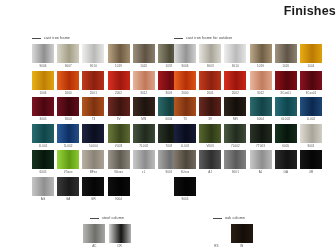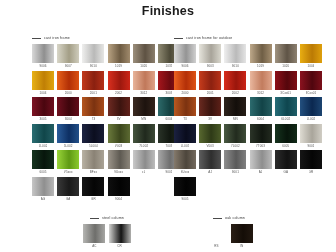--- a/index.html
+++ b/index.html
@@ -4,21 +4,21 @@
 <style>
   html,body{margin:0;padding:0;}
   body{
     width:336px;height:252px;
     background:#ffffff;
     font-family:"Liberation Sans", sans-serif;
     overflow:hidden;
     position:relative;
   }
   #page-title{
-    text-align:center;
+    text-align:right;
     font-size:12.5px;
     font-weight:bold;
     color:#1b1b1b;
     letter-spacing:.2px;
     margin:4px 0 0 0;
     line-height:14px;
   }
   .board{position:relative;width:336px;height:236px;}
   .group{position:absolute;}
   .grp-head{

